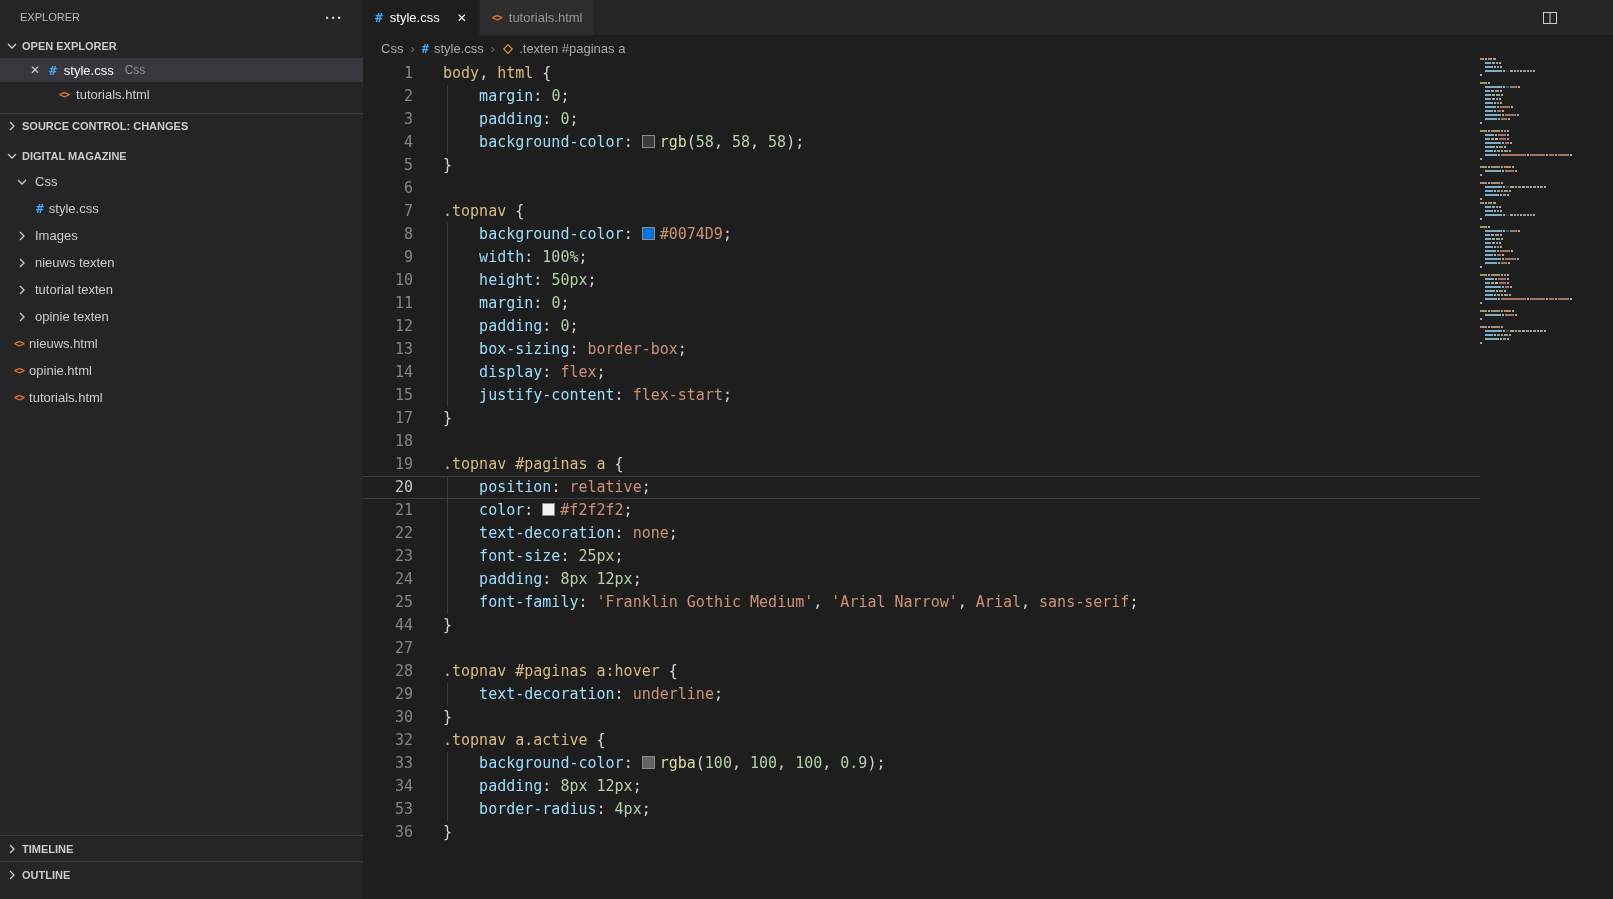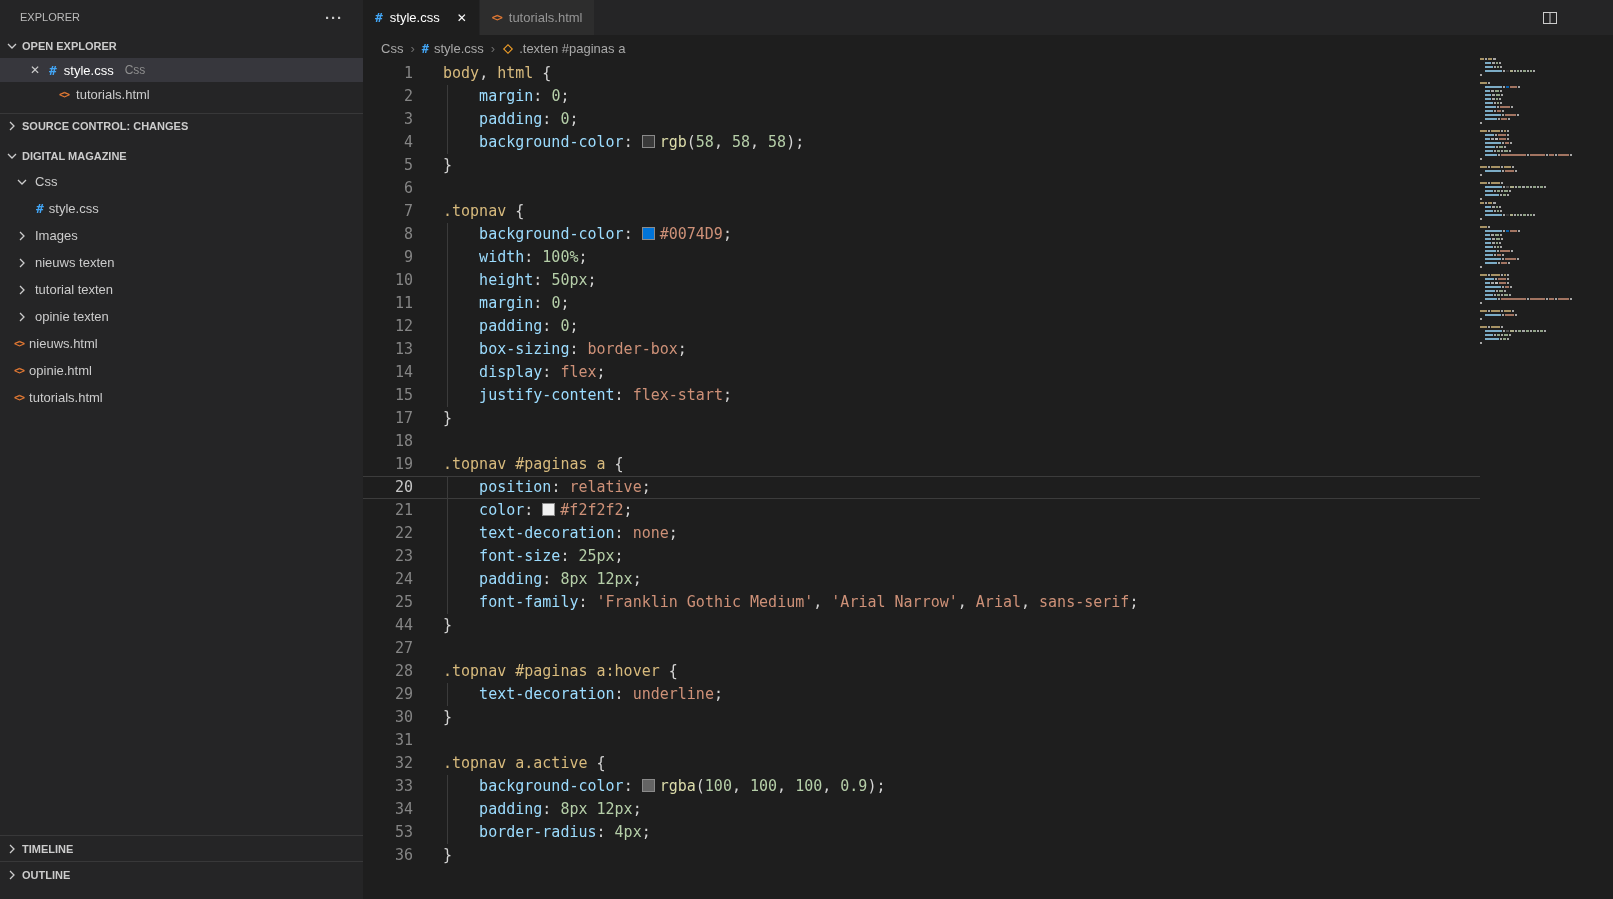--- a/index.html
+++ b/index.html
@@ -237,21 +237,20 @@
           <div class="code-row indented"><span class="gutter">21</span><span class="line-content"><span class="tok prop">    color</span><span class="tok pun">: </span><span class="swatch" style="background: rgb(242, 242, 242);"></span><span class="tok val">#f2f2f2</span><span class="tok pun">;</span></span></div>
           <div class="code-row indented"><span class="gutter">22</span><span class="line-content"><span class="tok prop">    text-decoration</span><span class="tok pun">: </span><span class="tok val">none</span><span class="tok pun">;</span></span></div>
           <div class="code-row indented"><span class="gutter">23</span><span class="line-content"><span class="tok prop">    font-size</span><span class="tok pun">: </span><span class="tok num">25px</span><span class="tok pun">;</span></span></div>
           <div class="code-row indented"><span class="gutter">24</span><span class="line-content"><span class="tok prop">    padding</span><span class="tok pun">: </span><span class="tok num">8px</span><span class="tok pun"> </span><span class="tok num">12px</span><span class="tok pun">;</span></span></div>
           <div class="code-row indented"><span class="gutter">25</span><span class="line-content"><span class="tok prop">    font-family</span><span class="tok pun">: </span><span class="tok str">'Franklin Gothic Medium'</span><span class="tok pun">, </span><span class="tok str">'Arial Narrow'</span><span class="tok pun">, </span><span class="tok val">Arial</span><span class="tok pun">, </span><span class="tok val">sans-serif</span><span class="tok pun">;</span></span></div>
           <div class="code-row"><span class="gutter">44</span><span class="line-content"><span class="tok pun">}</span></span></div>
           <div class="code-row"><span class="gutter">27</span><span class="line-content"></span></div>
           <div class="code-row"><span class="gutter">28</span><span class="line-content"><span class="tok sel">.topnav</span><span class="tok pun"> </span><span class="tok sel">#paginas</span><span class="tok pun"> </span><span class="tok sel">a:hover</span><span class="tok pun"> {</span></span></div>
           <div class="code-row indented"><span class="gutter">29</span><span class="line-content"><span class="tok prop">    text-decoration</span><span class="tok pun">: </span><span class="tok val">underline</span><span class="tok pun">;</span></span></div>
           <div class="code-row"><span class="gutter">30</span><span class="line-content"><span class="tok pun">}</span></span></div>
-          <div class="code-row"><span class="gutter">31</span><span class="line-content"></span></div>
           <div class="code-row"><span class="gutter">32</span><span class="line-content"><span class="tok sel">.topnav</span><span class="tok pun"> </span><span class="tok sel">a.active</span><span class="tok pun"> {</span></span></div>
           <div class="code-row indented"><span class="gutter">33</span><span class="line-content"><span class="tok prop">    background-color</span><span class="tok pun">: </span><span class="swatch" style="background: rgb(100, 100, 100);"></span><span class="tok fn">rgba</span><span class="tok pun">(</span><span class="tok num">100</span><span class="tok pun">, </span><span class="tok num">100</span><span class="tok pun">, </span><span class="tok num">100</span><span class="tok pun">, </span><span class="tok num">0.9</span><span class="tok pun">);</span></span></div>
           <div class="code-row indented"><span class="gutter">34</span><span class="line-content"><span class="tok prop">    padding</span><span class="tok pun">: </span><span class="tok num">8px</span><span class="tok pun"> </span><span class="tok num">12px</span><span class="tok pun">;</span></span></div>
           <div class="code-row indented"><span class="gutter">53</span><span class="line-content"><span class="tok prop">    border-radius</span><span class="tok pun">: </span><span class="tok num">4px</span><span class="tok pun">;</span></span></div>
           <div class="code-row"><span class="gutter">36</span><span class="line-content"><span class="tok pun">}</span></span></div>
         </div>
       <div id="minimap">
           <div class="mm-row">
             <span class="mm-bar" style="width: 4.2px; background: rgb(215, 186, 125);"></span>
             <span class="mm-bar" style="width: 2.1px; background: rgb(212, 212, 212);"></span>

